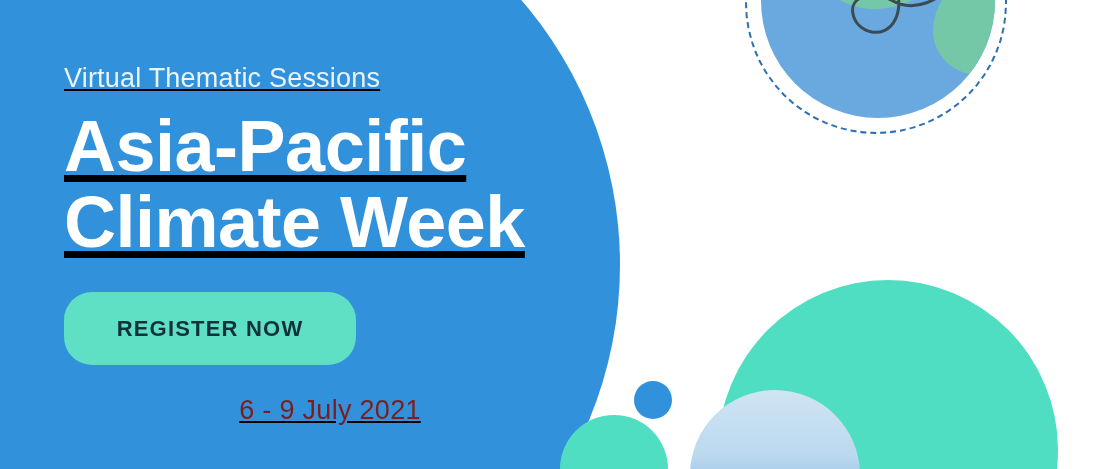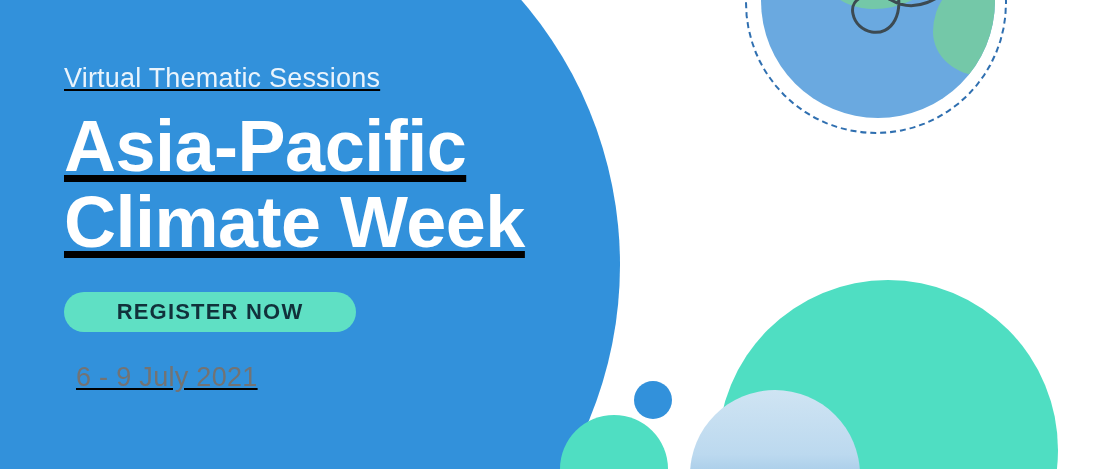--- a/index.html
+++ b/index.html
@@ -150,37 +150,38 @@
     letter-spacing: -0.5px;
     margin: 0;
     white-space: pre-line;
   }
   .cta {
     display: inline-flex;
     align-items: center;
     justify-content: center;
     margin-top: 32px;
     width: 292px;
-    height: 40px;
+    height: 73px;
     border: none;
     border-radius: 28px;
     background: #5fe0c4;
     color: #11313b;
     font-family: "Liberation Sans", sans-serif;
     font-size: 22px;
     font-weight: 700;
     letter-spacing: 1.2px;
     cursor: pointer;
   }
   .dates {
-    color: #737373;
+    color: #7f1d1d;
     font-size: 27px;
     font-weight: 400;
     margin: 30px 0 0 12px;
     letter-spacing: 0.3px;
+    text-align: center;
   }
 </style>
 </head>
 <body>
 
 <div class="banner">
 
   <div class="blue-blob-square"></div>
   <div class="blue-blob"></div>
 

